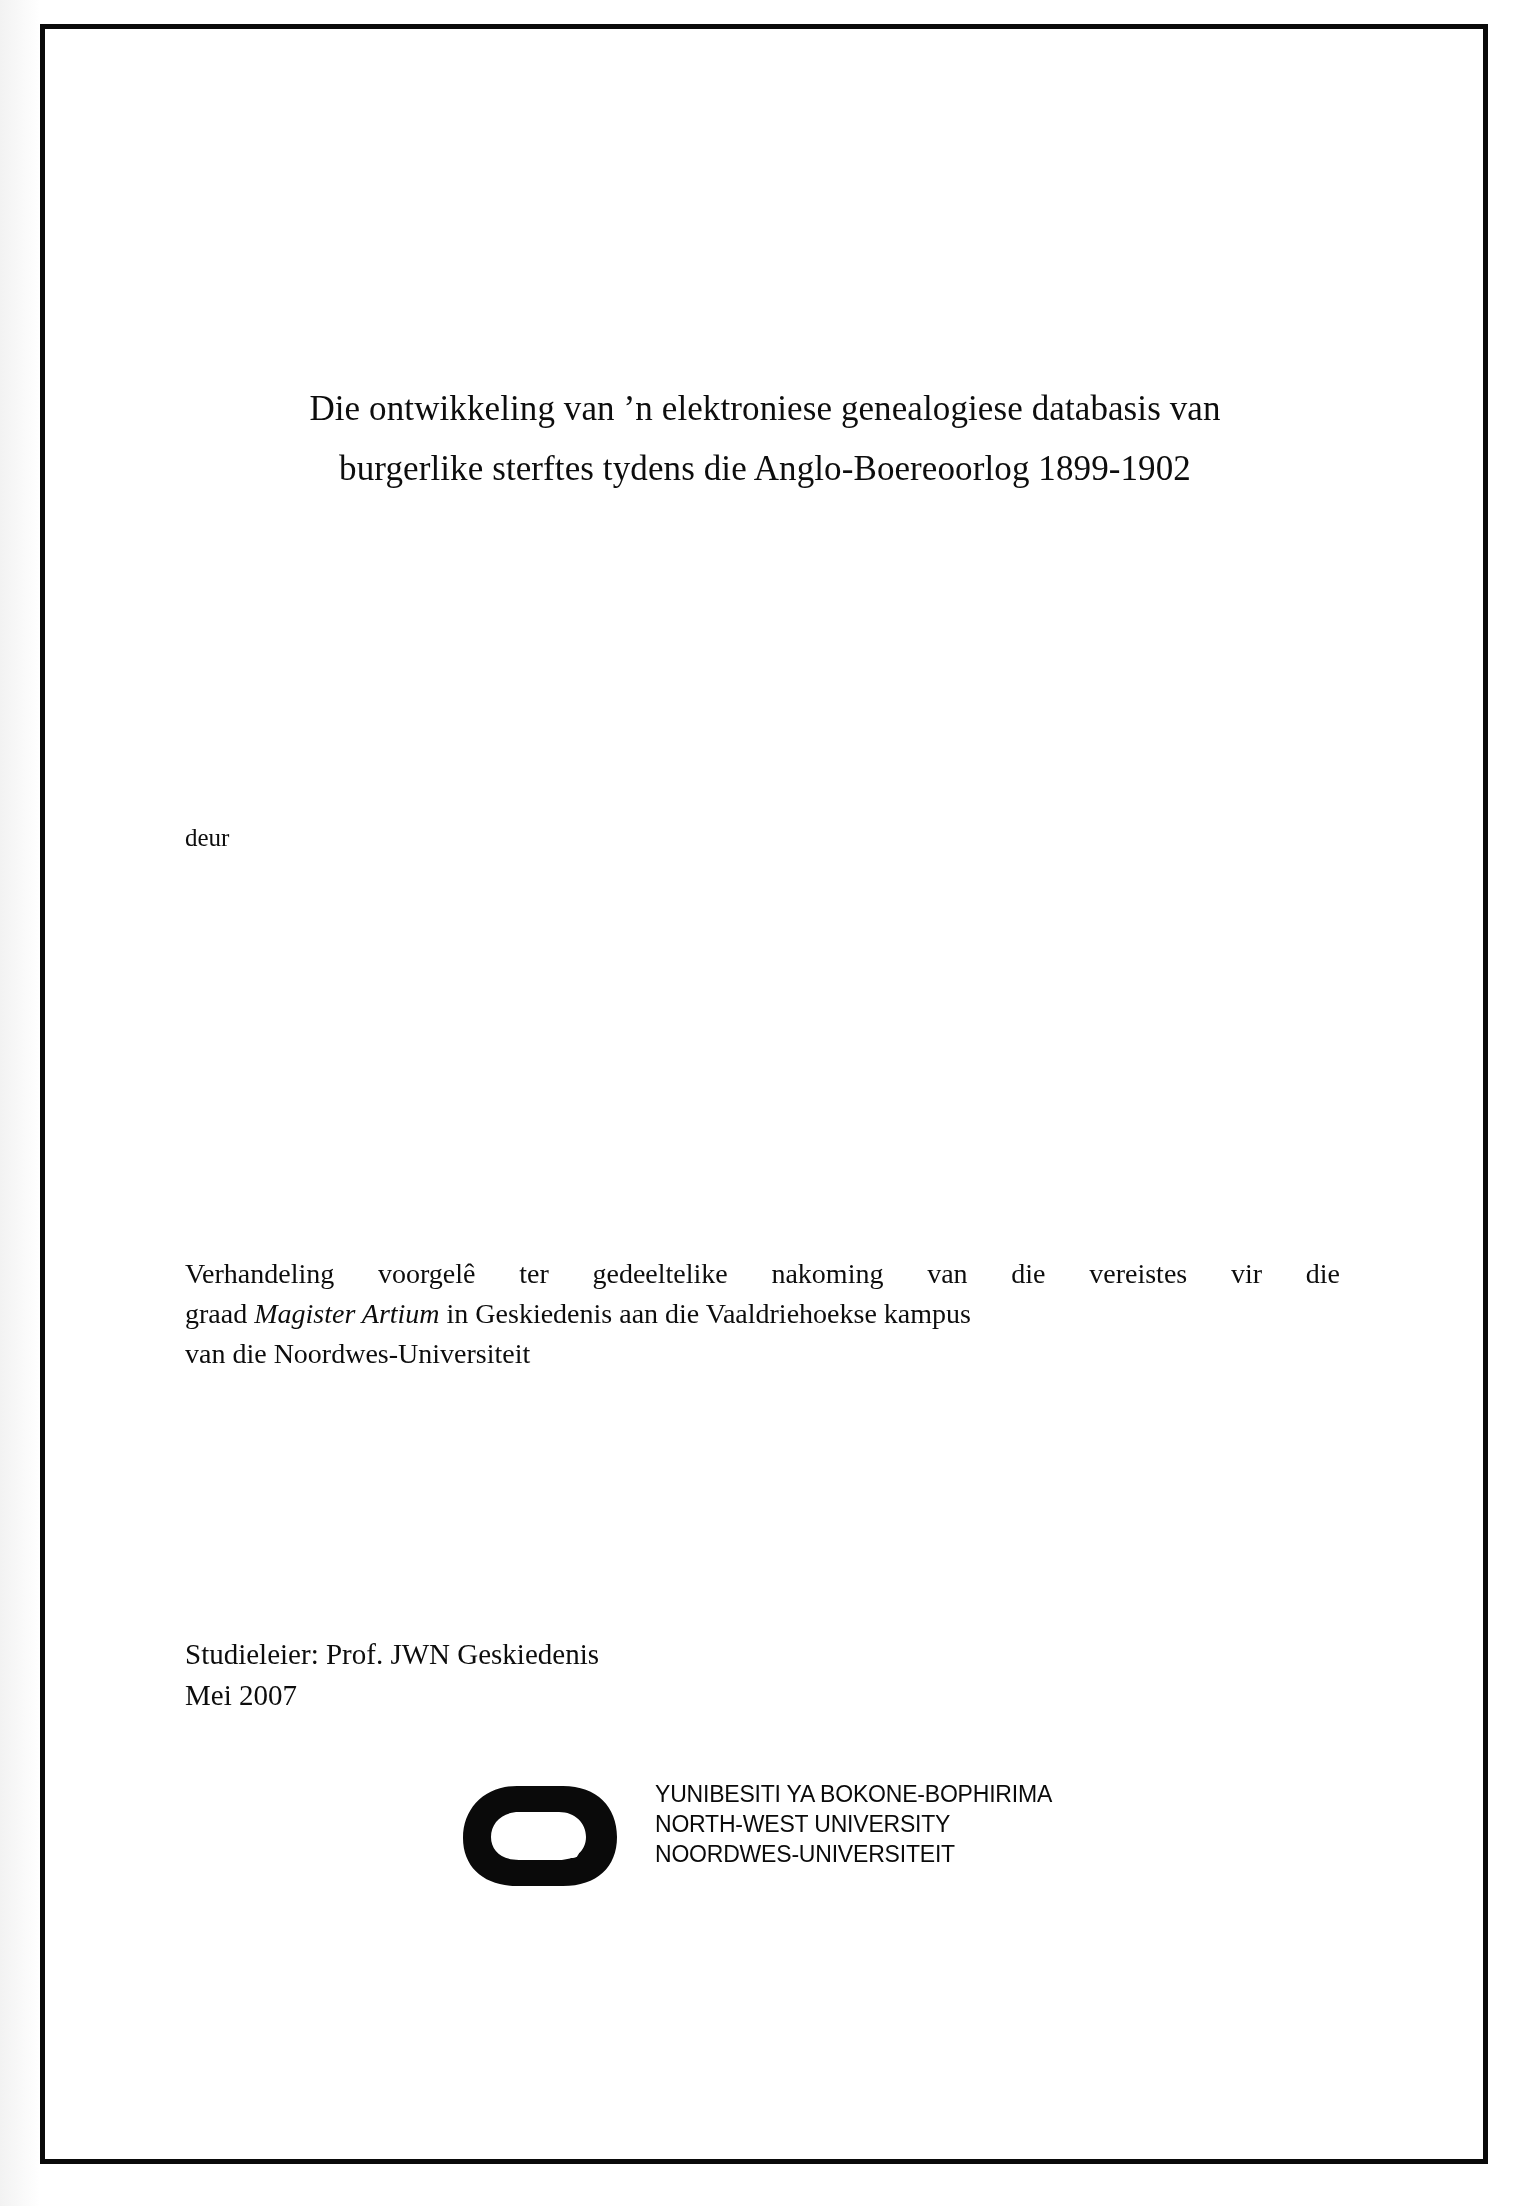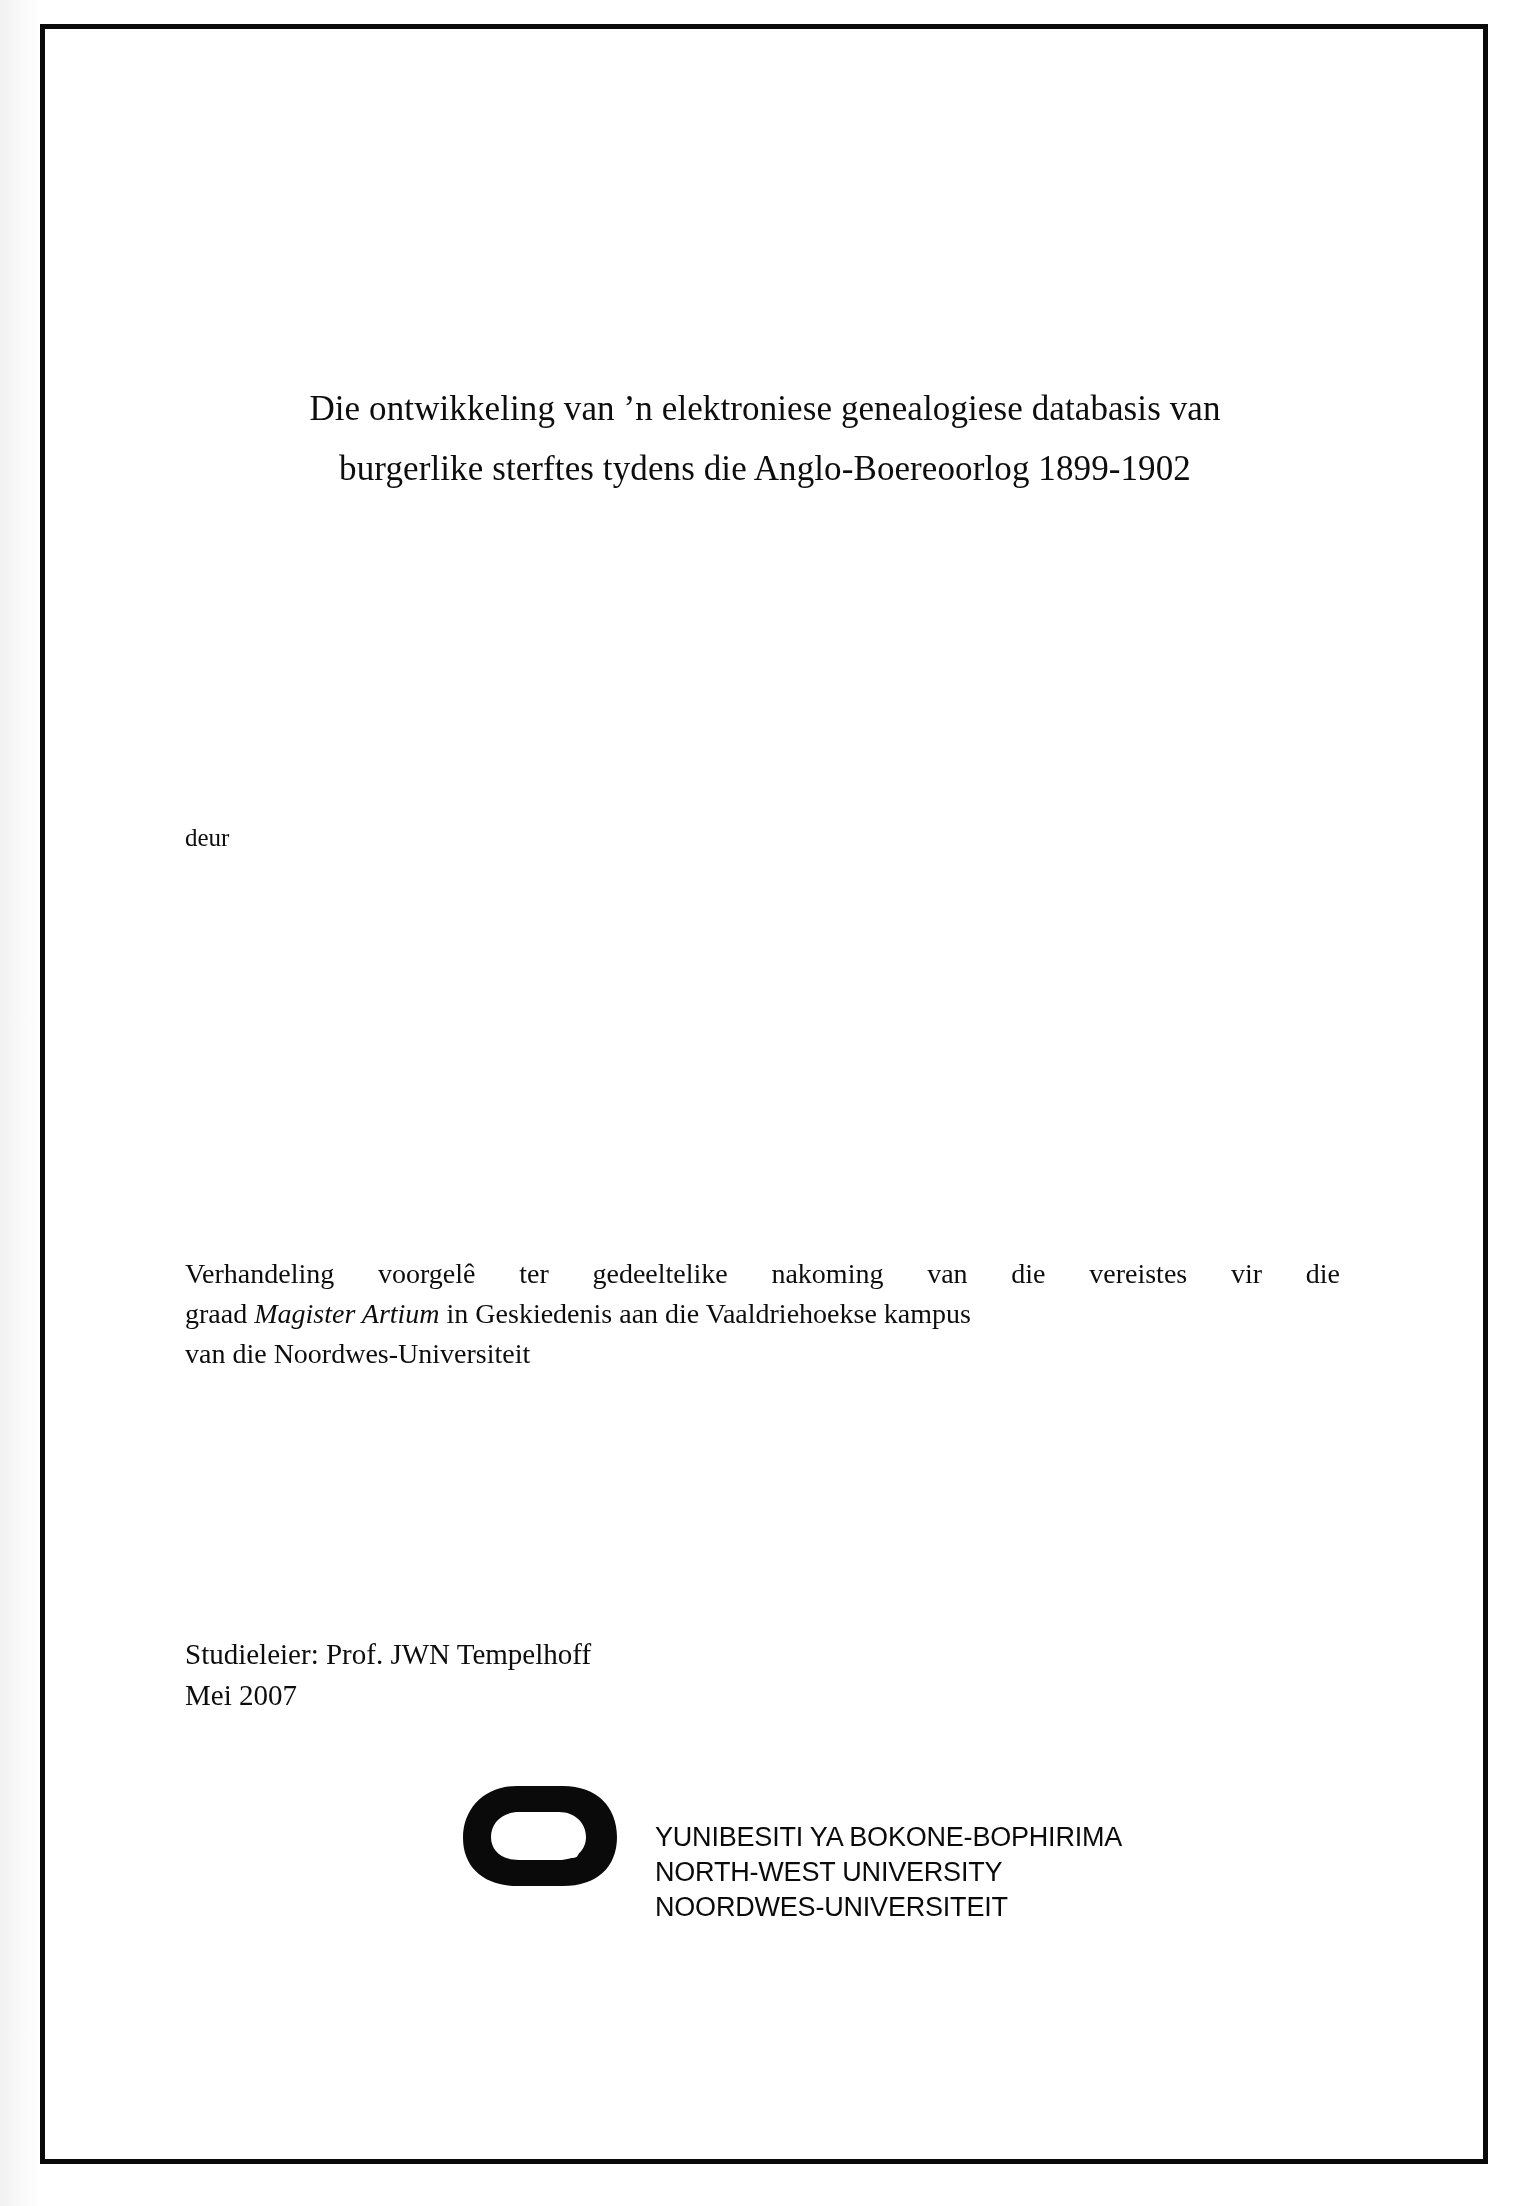--- a/index.html
+++ b/index.html
@@ -127,26 +127,25 @@
     left: 0;
     top: 8px;
     width: 190px;
     height: 108px;
   }
   .logo-text {
     position: absolute;
     left: 200px;
     top: 6px;
     font-family: "Liberation Sans", sans-serif;
-    font-size: 27px;
+    font-size: 23px;
     line-height: 1.30;
     letter-spacing: -0.2px;
     color: #0a0a0a;
     white-space: nowrap;
-    margin-top: 40px;
   }
 
   
   .scan-edge {
     position: absolute;
     left: 0;
     top: 0;
     width: 40px;
     height: 2206px;
     background: linear-gradient(to right, #f2f2f2 0%, #ffffff 100%);
@@ -169,21 +168,21 @@
       <div class="deur">deur</div>
 
 
       <div class="statement">
         <div class="just">Verhandeling voorgelê ter gedeeltelike nakoming van die vereistes vir die</div>
         <div class="line2"><span>graad </span><em>Magister Artium</em><span> in Geskiedenis aan die Vaaldriehoekse kampus</span></div>
         <div class="line3">van die Noordwes-Universiteit</div>
       </div>
 
       <div class="supervisor-block">
-        <div>Studieleier: Prof. JWN Tempelhoff</div>
+        <div>Studieleier: Prof. JWN Geskiedenis</div>
         <div>Mei 2007</div>
       </div>
 
       <div class="logo-area">
         <div class="logo-mark">
           <svg viewBox="0 0 190 108" width="190" height="108" aria-hidden="true">
 
             <path d="M62 4 C30 4 8 26 8 56 C8 86 30 104 62 104 L96 104 L96 78 L64 78 C46 78 36 68 36 55 C36 41 47 30 64 30 L96 30 L96 4 Z" fill="#0a0a0a"></path>
             <path d="M86 4 L86 30 L104 30 C120 30 131 41 131 55 C131 69 120 78 104 78 L86 78 L86 104 L108 104 C142 104 162 85 162 55 C162 25 142 4 108 4 Z" fill="#0a0a0a"></path>
             <rect x="86" y="36" width="38" height="40" rx="6" fill="#ffffff"></rect>

